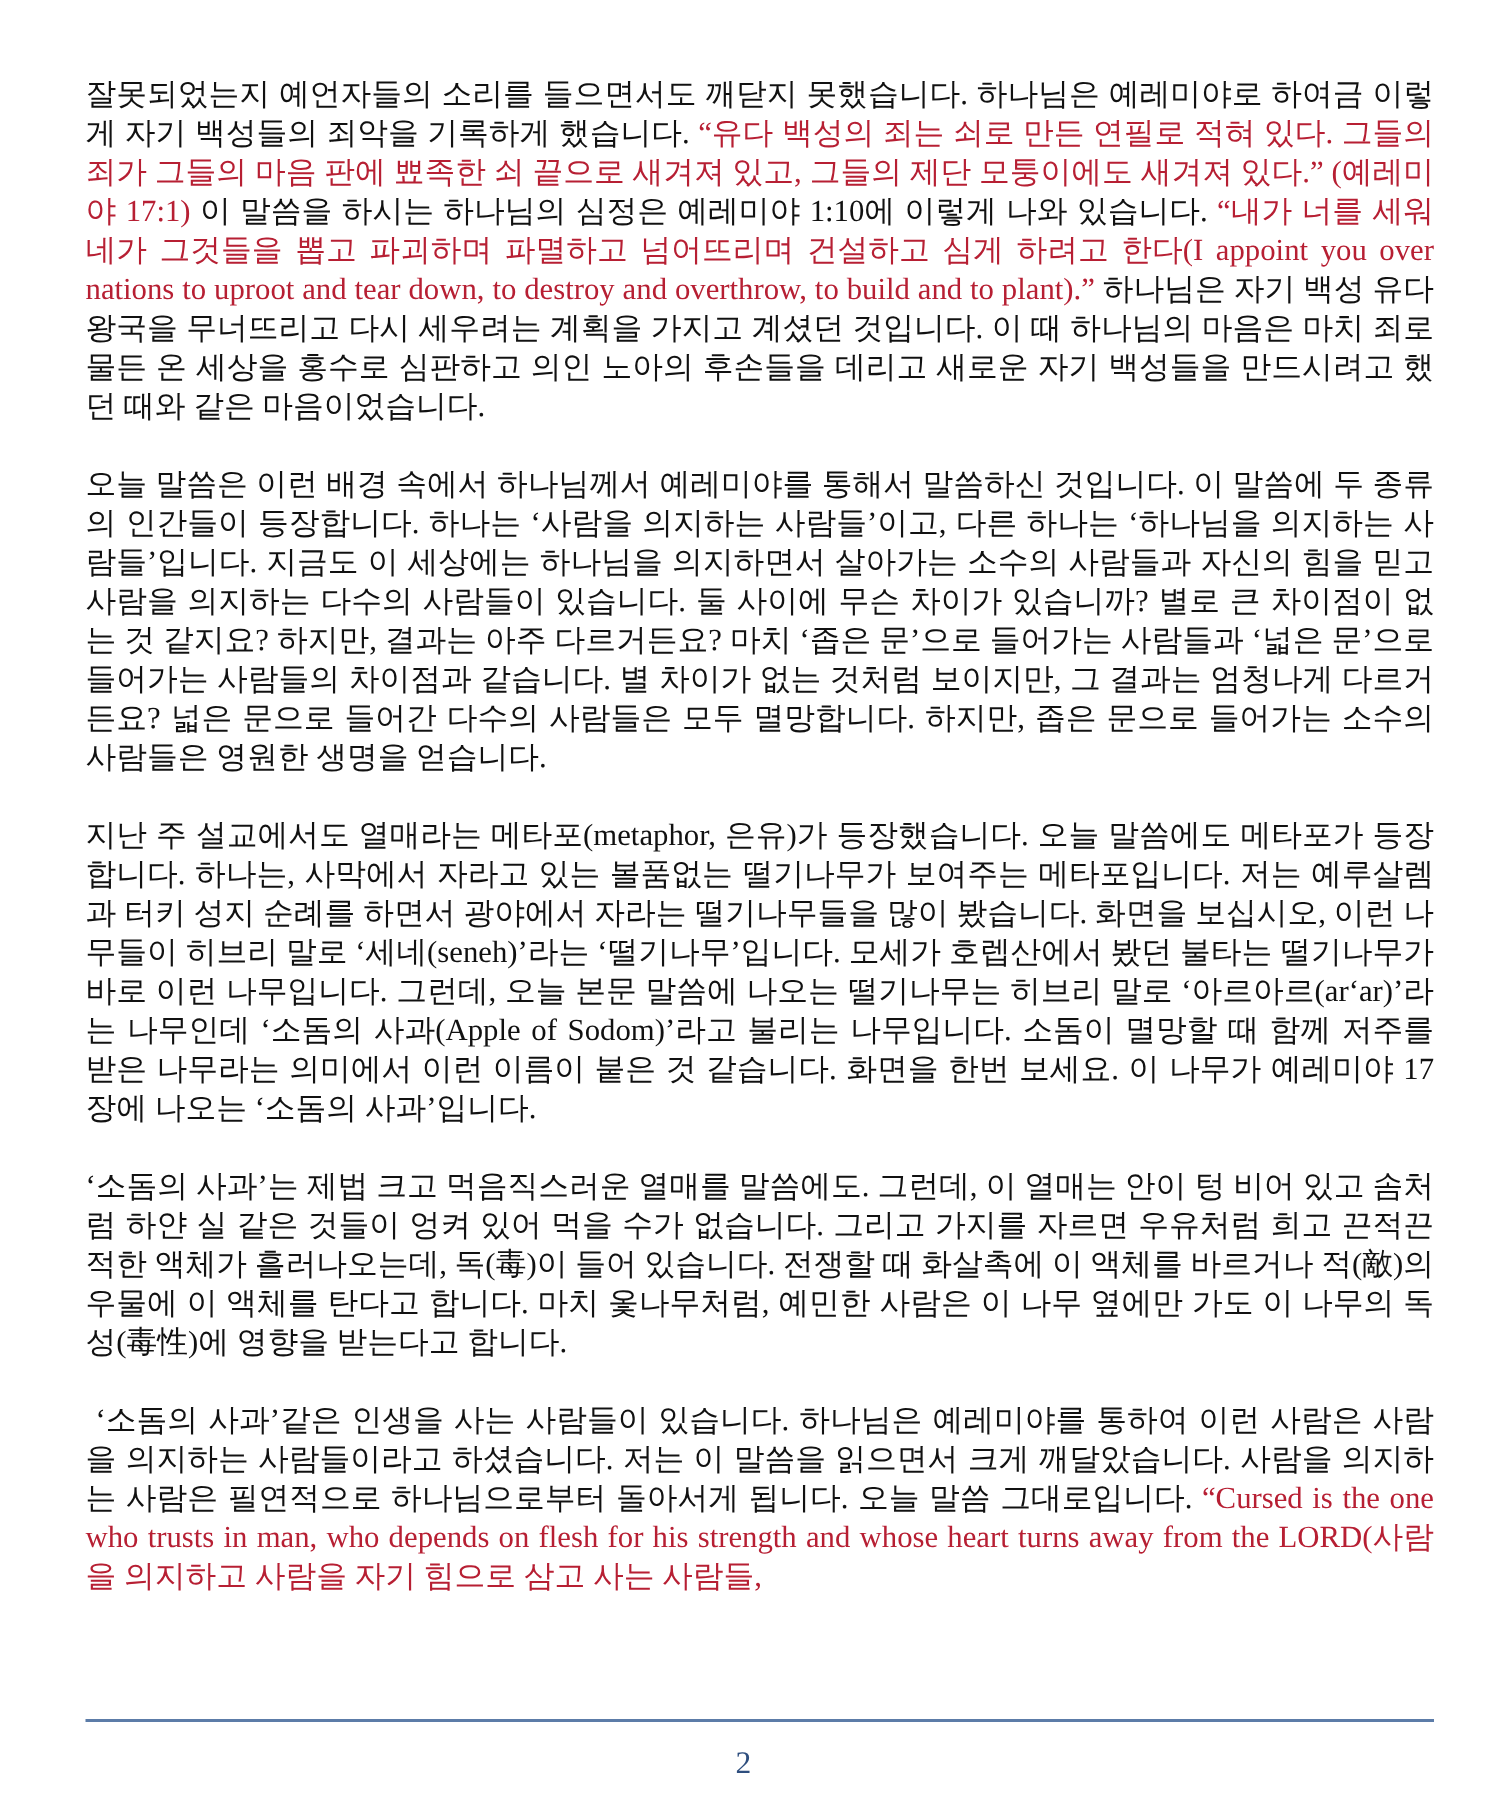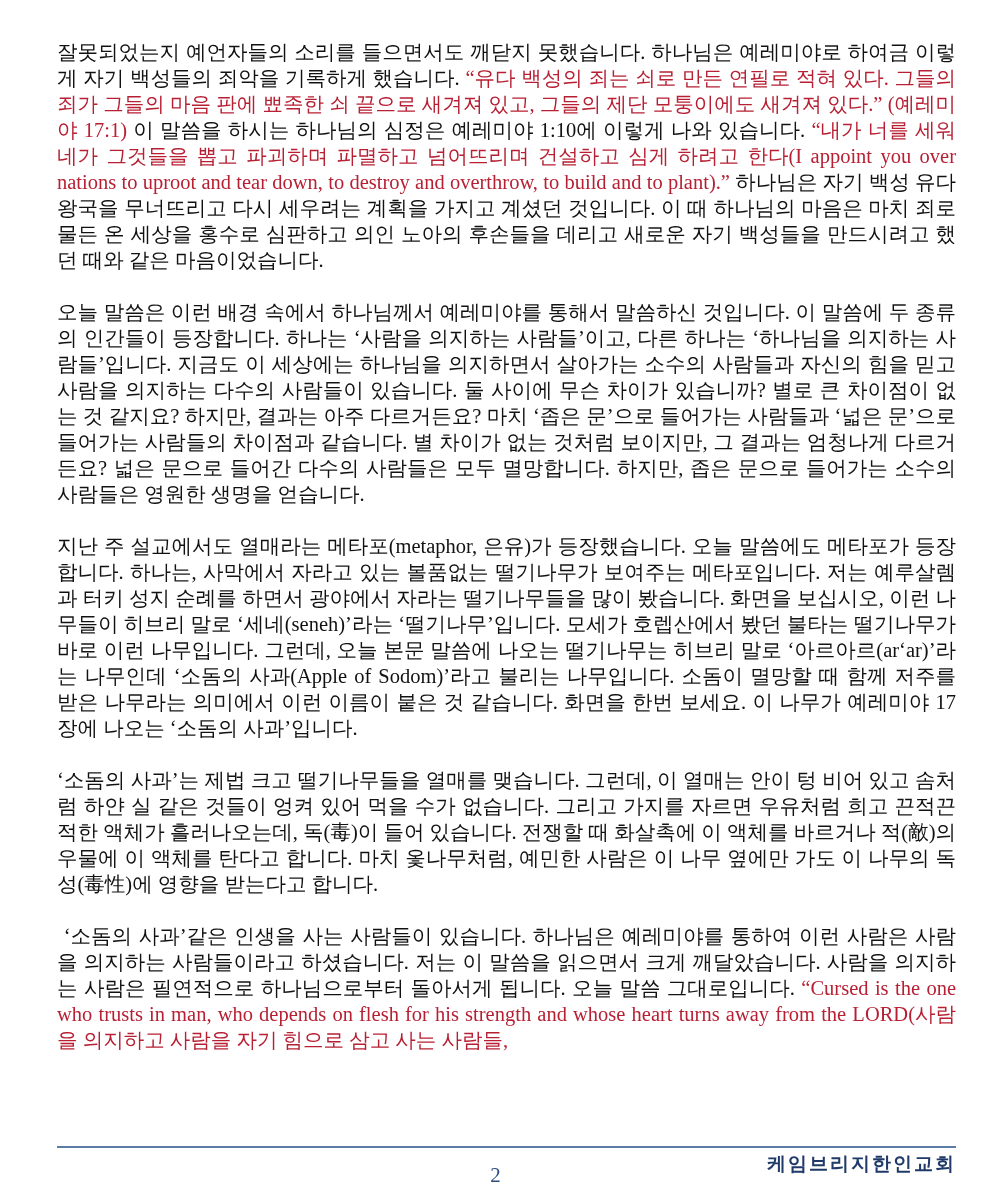--- a/index.html
+++ b/index.html
@@ -15,21 +15,21 @@
     width:991px;height:1203px;
     font-family:"Liberation Serif","DejaVu Serif",serif;
     position:relative;overflow:hidden;
   }
   .page{
     position:absolute;inset:0;
     background:var(--page-bg);
   }
   .sermon-body{
     position:absolute;
-    left:57px;top:39px;width:899px;
+    left:57px;top:50px;width:899px;
     color:var(--body-color);
     font-size:20.5px;
     line-height:26px;
     text-align:justify;
     text-justify:inter-character;
   }
   .sermon-body p{
     margin:0 0 26px 0;
     word-break:normal;
     overflow-wrap:break-word;
@@ -59,20 +59,19 @@
   }
 </style>
 </head>
 <body>
 
 <main class="page">
   <div class="sermon-body" id="sermon-body">
       <p><span class="run-body">잘못되었는지 예언자들의 소리를 들으면서도 깨닫지 못했습니다. 하나님은 예레미야로 하여금 이렇게 자기 백성들의 죄악을 기록하게 했습니다. </span><span class="run-accent">“유다 백성의 죄는 쇠로 만든 연필로 적혀 있다. 그들의 죄가 그들의 마음 판에 뾰족한 쇠 끝으로 새겨져 있고, 그들의 제단 모퉁이에도 새겨져 있다.” (예레미야 17:1)</span><span class="run-body"> 이 말씀을 하시는 하나님의 심정은 예레미야 1:10에 이렇게 나와 있습니다. </span><span class="run-accent">“내가 너를 세워 네가 그것들을 뽑고 파괴하며 파멸하고 넘어뜨리며 건설하고 심게 하려고 한다(I appoint you over nations to uproot and tear down, to destroy and overthrow, to build and to plant).”</span><span class="run-body"> 하나님은 자기 백성 유다 왕국을 무너뜨리고 다시 세우려는 계획을 가지고 계셨던 것입니다. 이 때 하나님의 마음은 마치 죄로 물든 온 세상을 홍수로 심판하고 의인 노아의 후손들을 데리고 새로운 자기 백성들을 만드시려고 했던 때와 같은 마음이었습니다.</span></p>
       <p><span class="run-body">오늘 말씀은 이런 배경 속에서 하나님께서 예레미야를 통해서 말씀하신 것입니다. 이 말씀에 두 종류의 인간들이 등장합니다. 하나는 ‘사람을 의지하는 사람들’이고, 다른 하나는 ‘하나님을 의지하는 사람들’입니다. 지금도 이 세상에는 하나님을 의지하면서 살아가는 소수의 사람들과 자신의 힘을 믿고 사람을 의지하는 다수의 사람들이 있습니다. 둘 사이에 무슨 차이가 있습니까? 별로 큰 차이점이 없는 것 같지요? 하지만, 결과는 아주 다르거든요? 마치 ‘좁은 문’으로 들어가는 사람들과 ‘넓은 문’으로 들어가는 사람들의 차이점과 같습니다. 별 차이가 없는 것처럼 보이지만, 그 결과는 엄청나게 다르거든요? 넓은 문으로 들어간 다수의 사람들은 모두 멸망합니다. 하지만, 좁은 문으로 들어가는 소수의 사람들은 영원한 생명을 얻습니다.</span></p>
       <p><span class="run-body">지난 주 설교에서도 열매라는 메타포(metaphor, 은유)가 등장했습니다. 오늘 말씀에도 메타포가 등장합니다. 하나는, 사막에서 자라고 있는 볼품없는 떨기나무가 보여주는 메타포입니다. 저는 예루살렘과 터키 성지 순례를 하면서 광야에서 자라는 떨기나무들을 많이 봤습니다. 화면을 보십시오, 이런 나무들이 히브리 말로 ‘세네(seneh)’라는 ‘떨기나무’입니다. 모세가 호렙산에서 봤던 불타는 떨기나무가 바로 이런 나무입니다. 그런데, 오늘 본문 말씀에 나오는 떨기나무는 히브리 말로 ‘아르아르(ar‘ar)’라는 나무인데 ‘소돔의 사과(Apple of Sodom)’라고 불리는 나무입니다. 소돔이 멸망할 때 함께 저주를 받은 나무라는 의미에서 이런 이름이 붙은 것 같습니다. 화면을 한번 보세요. 이 나무가 예레미야 17장에 나오는 ‘소돔의 사과’입니다.</span></p>
-      <p><span class="run-body">‘소돔의 사과’는 제법 크고 떨기나무들을 열매를 맺습니다. 그런데, 이 열매는 안이 텅 비어 있고 솜처럼 하얀 실 같은 것들이 엉켜 있어 먹을 수가 없습니다. 그리고 가지를 자르면 우유처럼 희고 끈적끈적한 액체가 흘러나오는데, 독(毒)이 들어 있습니다. 전쟁할 때 화살촉에 이 액체를 바르거나 적(敵)의 우물에 이 액체를 탄다고 합니다. 마치 옻나무처럼, 예민한 사람은 이 나무 옆에만 가도 이 나무의 독성(毒性)에 영향을 받는다고 합니다.</span></p>
+      <p><span class="run-body">‘소돔의 사과’는 제법 크고 먹음직스러운 열매를 말씀에도. 그런데, 이 열매는 안이 텅 비어 있고 솜처럼 하얀 실 같은 것들이 엉켜 있어 먹을 수가 없습니다. 그리고 가지를 자르면 우유처럼 희고 끈적끈적한 액체가 흘러나오는데, 독(毒)이 들어 있습니다. 전쟁할 때 화살촉에 이 액체를 바르거나 적(敵)의 우물에 이 액체를 탄다고 합니다. 마치 옻나무처럼, 예민한 사람은 이 나무 옆에만 가도 이 나무의 독성(毒性)에 영향을 받는다고 합니다.</span></p>
       <p><span class="run-body">&nbsp;‘소돔의 사과’같은 인생을 사는 사람들이 있습니다. 하나님은 예레미야를 통하여 이런 사람은 사람을 의지하는 사람들이라고 하셨습니다. 저는 이 말씀을 읽으면서 크게 깨달았습니다. 사람을 의지하는 사람은 필연적으로 하나님으로부터 돌아서게 됩니다. 오늘 말씀 그대로입니다. </span><span class="run-accent">“Cursed is the one who trusts in man, who depends on flesh for his strength and whose heart turns away from the LORD(사람을 의지하고 사람을 자기 힘으로 삼고 사는 사람들,</span></p>
     </div>
 
   <div class="footer-rule"></div>
-  <div class="footer-church">케임브리지한인교회</div>
   <div class="page-number">2</div>
 </main>
 
 </body></html>

